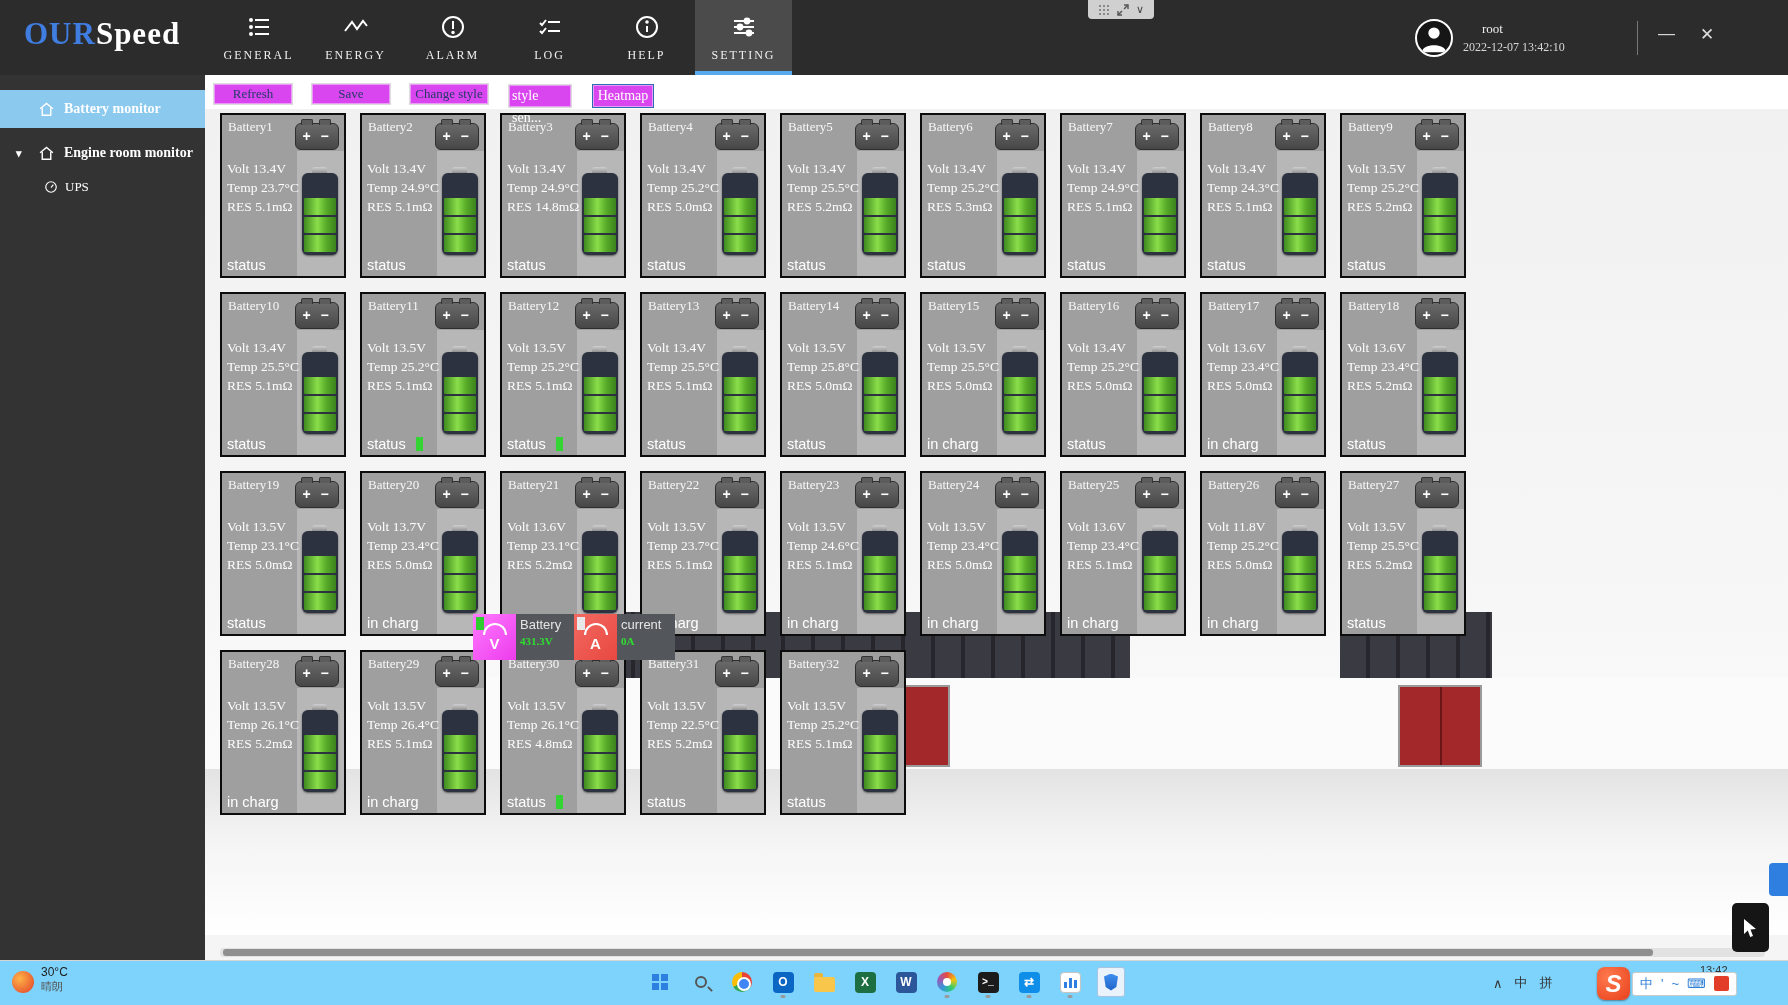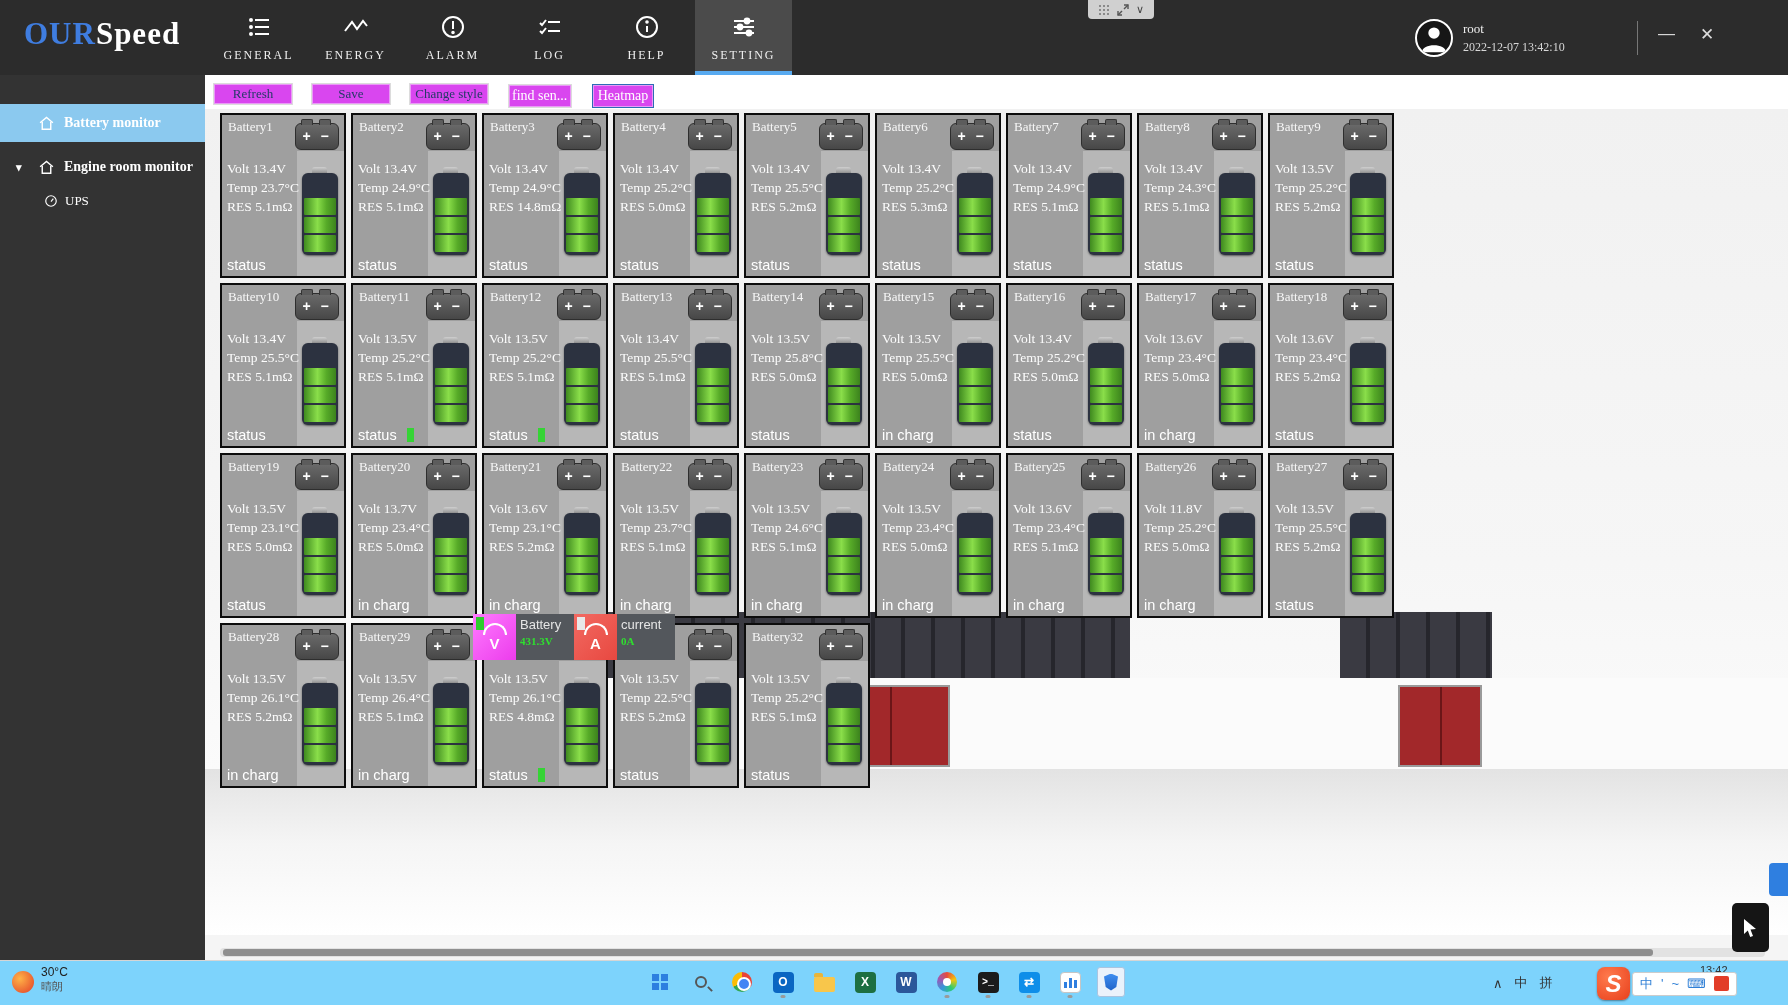--- a/index.html
+++ b/index.html
@@ -16,32 +16,32 @@
   .tab { width:97px; height:75px; display:flex; flex-direction:column; align-items:center; justify-content:flex-start; padding-top:13px; cursor:pointer; }
   .tab .ticon { height:28px; display:flex; align-items:center; }
   .tab .tlabel { margin-top:7px; font-family:"Liberation Serif", serif; font-size:12px; letter-spacing:2px; color:#f0f0f0; }
   .tab.active { background:#4b4b4b; border-bottom:4px solid #58aaf0; }
   .mini-overlay { position:absolute; left:1088px; top:0; width:66px; height:19px; background:rgba(222,222,222,.92); border-radius:0 0 4px 4px; display:flex; align-items:center; justify-content:center; gap:7px; z-index:60; }
   .grid-dots { width:12px; height:12px; background-image:radial-gradient(#8a8a8a 1.2px, transparent 1.3px); background-size:4px 4px; }
   .chev { font-size:11px; color:#444; line-height:1; }
   .userblock { position:absolute; left:1415px; top:19px; display:flex; gap:10px; align-items:center; }
   .avatar { width:38px; height:38px; border-radius:50%; background:#161616; border:2px solid #fff; overflow:hidden; }
   .usertext { font-family:"Liberation Serif", serif; color:#eee; }
-  .usertext .uname { font-size:13px; margin-bottom:3px; }
+  .usertext .uname { font-size:13px; margin-bottom:3px;margin-left:19px; }
   .usertext .udate { font-size:12px; color:#d8d8d8; }
   .win-divider { position:absolute; left:1637px; top:21px; width:1px; height:34px; background:#777; }
   .winbtn { position:absolute; top:24px; color:#dcdcdc; font-size:17px; cursor:pointer; }
   .btn-min { left:1658px; }
   .btn-close { left:1700px; }
 
   
   .sidebar { position:absolute; left:0; top:75px; width:205px; height:885px; background:#333333; z-index:30; }
   .side-item { position:relative; height:38px; display:flex; align-items:center; color:#fff; font-family:"Liberation Serif", serif; font-weight:bold; font-size:14px; cursor:pointer; }
   .side-item .sicon { margin-left:38px; margin-right:9px; display:flex; }
-  .si-battery { margin-top:29px; background:#8bc9ef; }
+  .si-battery { margin-top:15px; background:#8bc9ef; }
   .si-engine { margin-top:6px; }
   .si-engine .caret { position:absolute; left:16px; font-size:11px; color:#fff; }
   .si-ups { height:30px; font-weight:normal; font-size:13px; }
   .si-ups .sicon { margin-left:44px; margin-right:7px; }
 
   
   .main { position:absolute; left:205px; top:75px; width:1583px; height:885px; background:#f5f5f5; overflow:hidden; }
   .toolbar { position:absolute; left:0; top:0; width:100%; height:34px; background:#ffffff; z-index:10; }
   .tbtn { position:absolute; top:8px; height:22px; background:#d946ef; border:1px solid #dcdcdc; box-shadow:inset 0 0 0 1px rgba(255,255,255,.45); font-family:"Liberation Serif", serif; font-size:13px; color:#233a66; text-align:center; line-height:20px; cursor:pointer; }
   .tbtn-refresh { left:8px; width:80px; }
@@ -57,21 +57,21 @@
   .cab2 { left:1135px; width:152px; }
   .wall { position:absolute; left:263px; top:569px; width:1337px; height:97px; background:#fbfbfb; }
   .door { position:absolute; top:576px; height:82px; background:#a2282a; border:2px solid #9a9a9a; }
   .door::after { content:""; position:absolute; left:50%; top:0; bottom:0; width:2px; background:#6b1517; }
   .door1 { left:307px; width:92px; }
   .door2 { left:625px; width:120px; }
   .door3 { left:1193px; width:84px; }
   .floor { position:absolute; left:0; top:660px; width:100%; height:166px; background:linear-gradient(180deg,#e3e3e3 0%,#f5f5f5 45%,#ffffff 100%); }
 
   
-  .grid { position:absolute; left:15px; top:4px; width:1272px; display:flex; flex-wrap:wrap; gap:5px; z-index:5; }
+  .grid { position:absolute; left:15px; top:4px; width:1272px; display:flex; flex-wrap:wrap; gap:14px; z-index:5; }
   .card { position:relative; width:126px; height:165px; background:#9f9f9f; border:2px solid #0c0c0c; }
   .card .rightcol { position:absolute; right:0; top:36px; bottom:0; width:47px; background:#b7b7b7; }
   .bt-title { position:absolute; left:6px; top:4px; font-family:"Liberation Serif", serif; font-size:13px; color:#f7f7f7; z-index:2; }
   .pm-icon { position:absolute; right:5px; top:8px; width:44px; height:27px; background:linear-gradient(180deg,#6a6a6a,#474747); border:1px solid #2e2e2e; border-radius:6px; color:#fff; font-weight:bold; font-size:14px; text-align:center; line-height:25px; letter-spacing:3px; z-index:2; }
   .pm-icon::before, .pm-icon::after { content:""; position:absolute; top:-5px; width:10px; height:5px; background:#5c5c5c; border:1px solid #333; border-bottom:none; border-radius:2px 2px 0 0; }
   .pm-icon::before { left:5px; }
   .pm-icon::after { left:23px; }
   .bt-values { position:absolute; left:5px; top:44px; font-family:"Liberation Serif", serif; font-size:13.5px; color:#fdfdfd; line-height:19px; white-space:nowrap; z-index:2; }
   .bt-status { position:absolute; left:5px; bottom:3px; display:flex; align-items:center; font-size:14.5px; color:#fff; z-index:2; max-width:95px; overflow:hidden; white-space:nowrap; }
   .indicator { display:none; width:7px; height:14px; background:#35d435; margin-left:10px; }
@@ -273,21 +273,21 @@
       </span>
       <span>UPS</span>
     </div>
   </div>
 
   <div class="main">
     <div class="toolbar">
       <button class="tbtn tbtn-refresh">Refresh</button>
       <button class="tbtn tbtn-save">Save</button>
       <button class="tbtn tbtn-style">Change style</button>
-      <button class="tbtn tbtn-find">find sen...</button>
+      <button class="tbtn tbtn-find">style sen...</button>
       <button class="tbtn tbtn-heat">Heatmap</button>
     </div>
 
     <div class="scene">
       <div class="cab cab1"></div>
       <div class="cab cab2"></div>
       <div class="wall"></div>
       <div class="door door1"></div>
       <div class="door door2"></div>
       <div class="door door3"></div>

